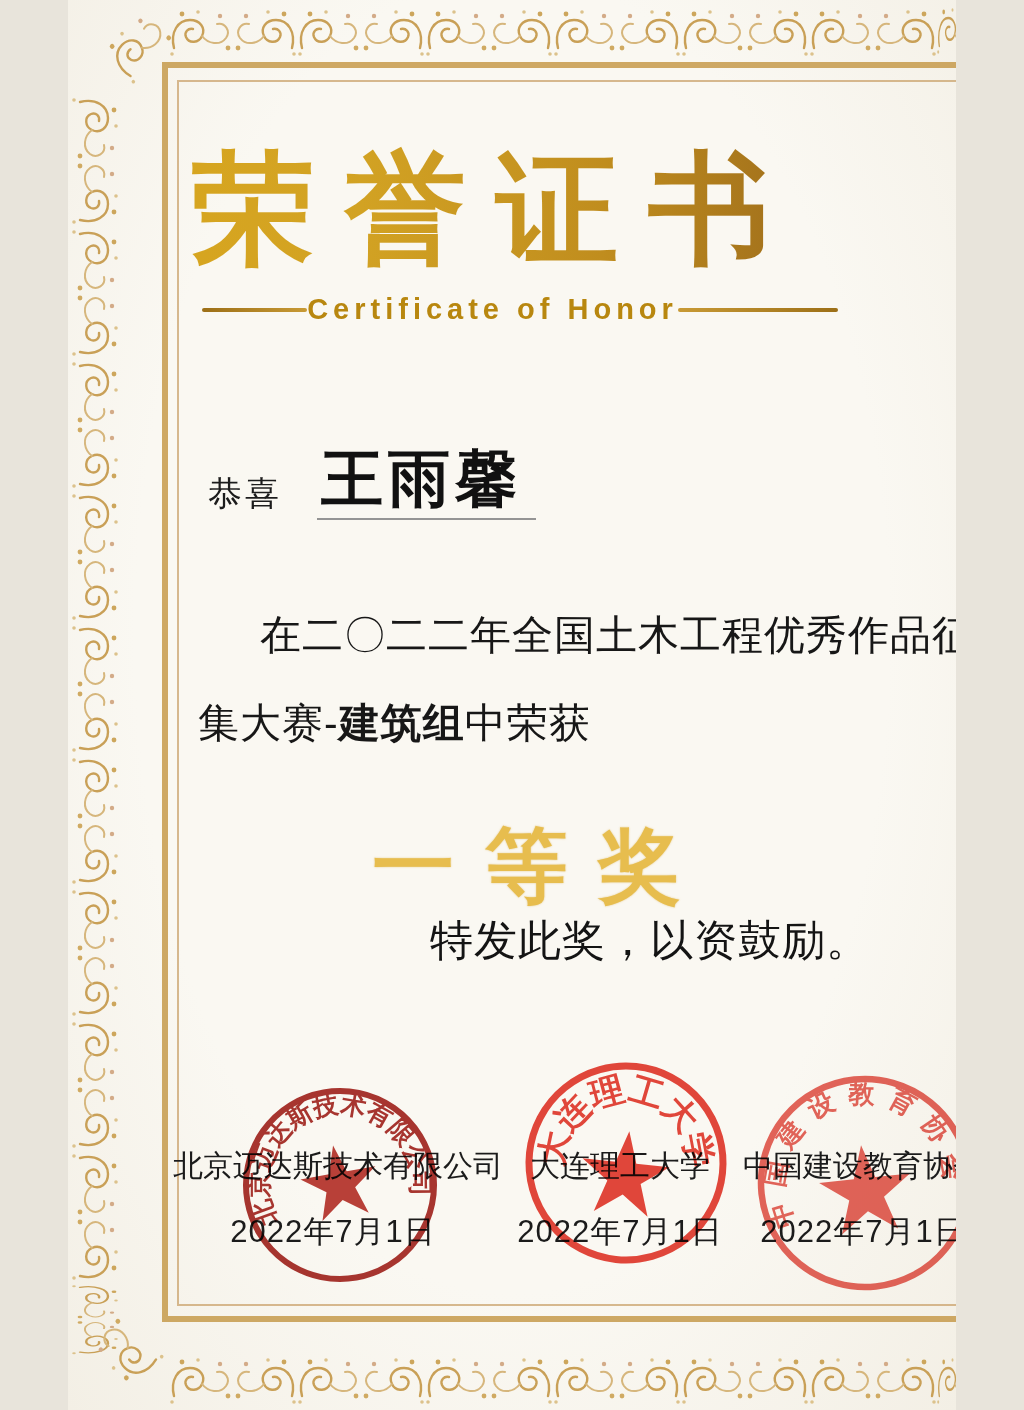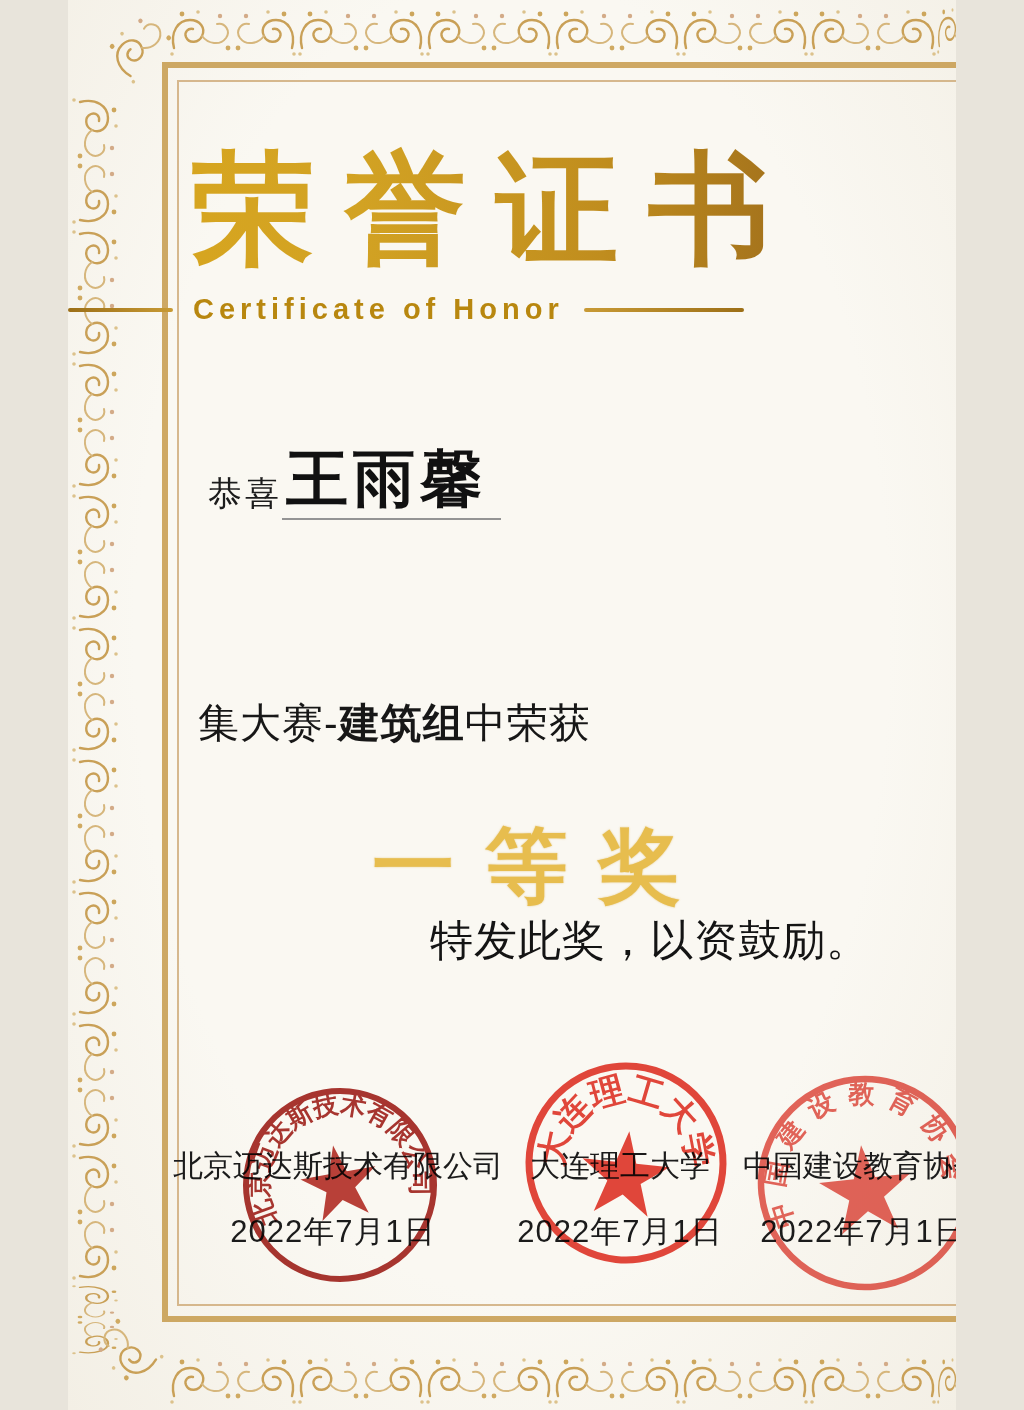--- a/index.html
+++ b/index.html
@@ -33,32 +33,32 @@
     white-space:nowrap;
   }
   @supports ((-webkit-background-clip: text) or (background-clip: text)){
     .title{
       background:linear-gradient(92deg,#d9a71e 5%,#d2a223 35%,#c08d1e 62%,#8a5a1a 100%);
       -webkit-background-clip:text;background-clip:text;
       color:transparent;
     }
   }
   .subtitle-row{
-    position:absolute;left:0;top:293px;width:100%;
-    display:flex;align-items:center;gap:20px;
+    position:absolute;left:8px;top:293px;width:100%;
+    display:flex;align-items:center;justify-content:center;
   }
   .subtitle-rule{height:4px;background:linear-gradient(90deg,#9c6f17,#c89a35);border-radius:2px;}
   .rule-left{width:105px;}
   .rule-right{width:160px;background:linear-gradient(90deg,#c89a35,#9c6f17);}
   .subtitle-text{
     font-size:29px;font-weight:bold;color:#b8870f;letter-spacing:5px;white-space:nowrap;
   }
   .greeting-row{
     position:absolute;left:140px;top:448px;
-    display:flex;align-items:flex-end;
+    display:flex;align-items:flex-end;gap:35px;
   }
   .greeting-label{
     font-size:34px;color:#1c1c1c;line-height:1;padding-bottom:10px;letter-spacing:3px;
   }
   .recipient{
     font-size:62px;font-weight:800;color:#111;line-height:1;
     letter-spacing:5px;
     padding:0 14px 8px 4px;
     border-bottom:2px solid #949494;
     white-space:nowrap;
@@ -166,20 +166,21 @@
     <div class="subtitle-rule rule-left"></div>
     <div class="subtitle-text">Certificate of Honor</div>
     <div class="subtitle-rule rule-right"></div>
   </div>
 
   <div class="greeting-row">
     <span class="greeting-label">恭喜</span>
     <span class="recipient">王雨馨</span>
   </div>
 
+  <div class="body-line body-line-1">在二〇二二年全国土木工程优秀作品征</div>
   <div class="body-line body-line-2"><span>集大赛-</span><span class="body-bold">建筑组</span><span>中荣获</span></div>
 
   <div class="award">一等奖</div>
 
   <div class="closing">特发此奖，以资鼓励。</div>
 
   <div class="issuer-name col1">北京迈达斯技术有限公司</div>
   <div class="issuer-name col2">大连理工大学</div>
   <div class="issuer-name col3">中国建设教育协会</div>
   <div class="issuer-date col1">2022年7月1日</div>

